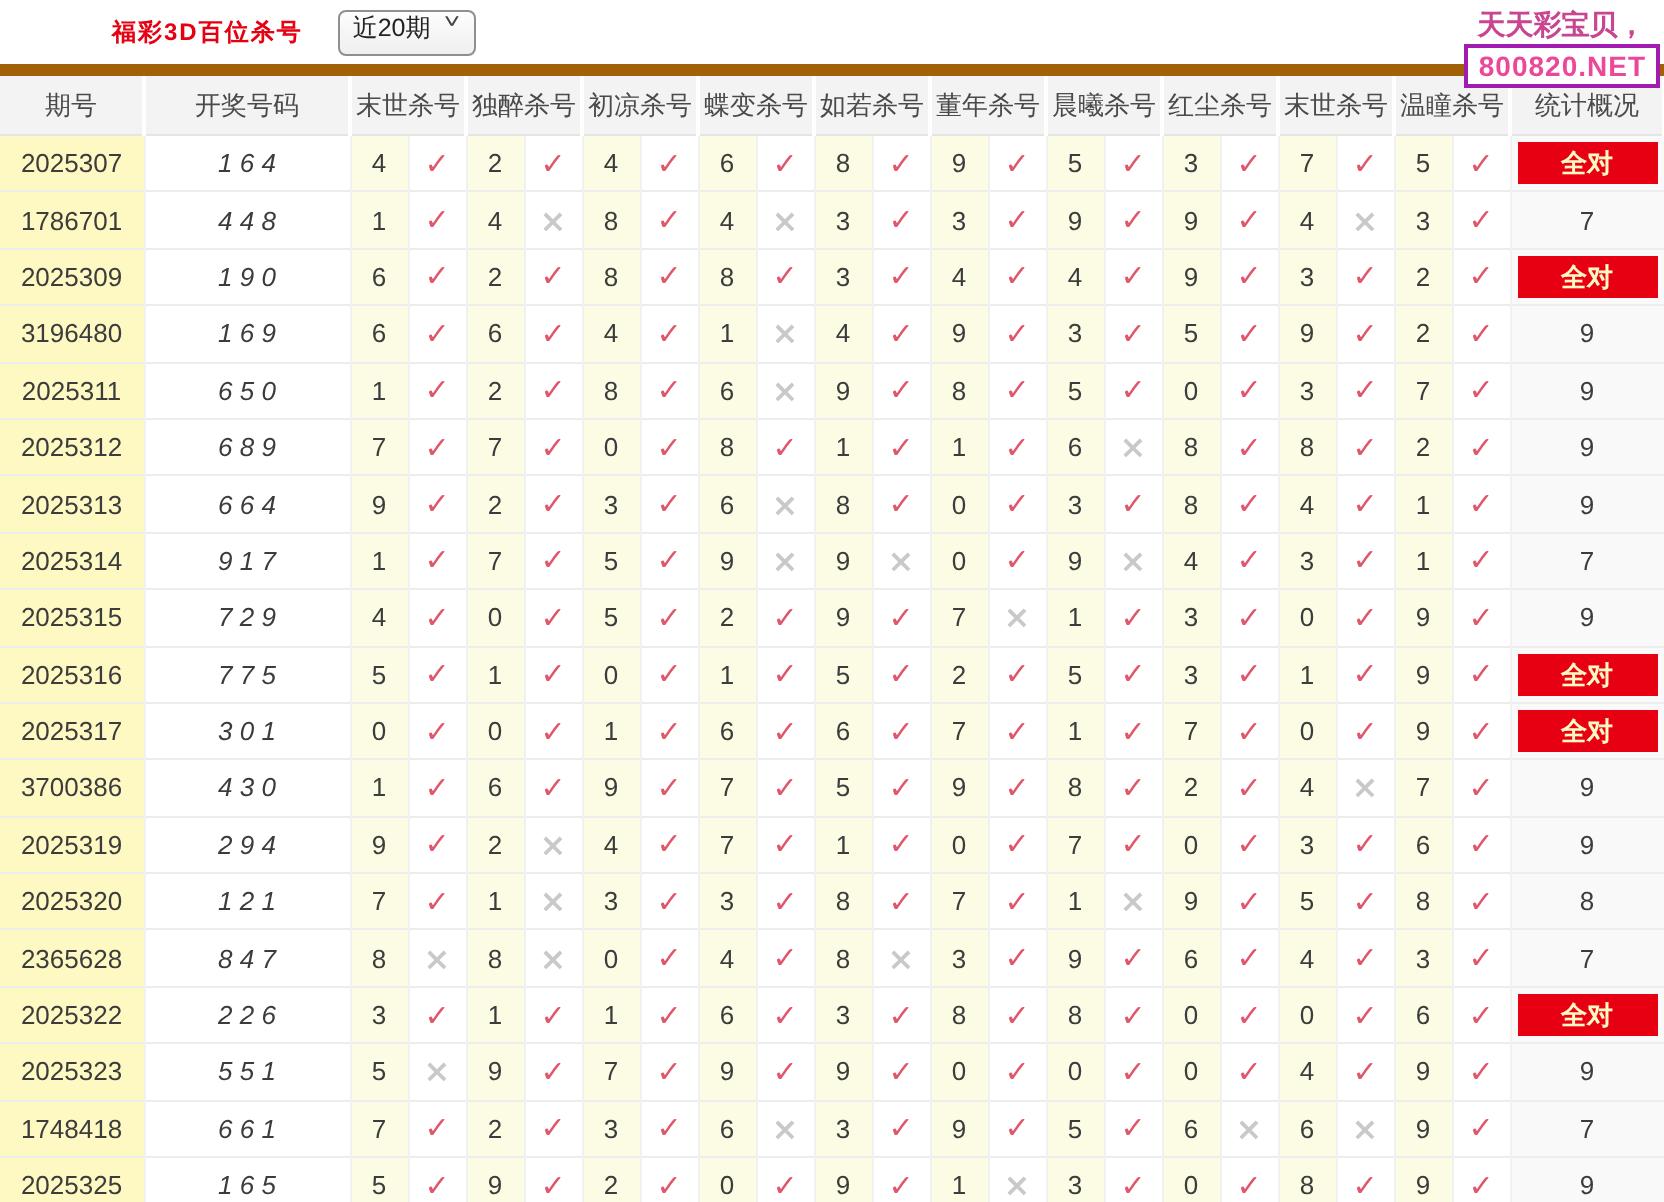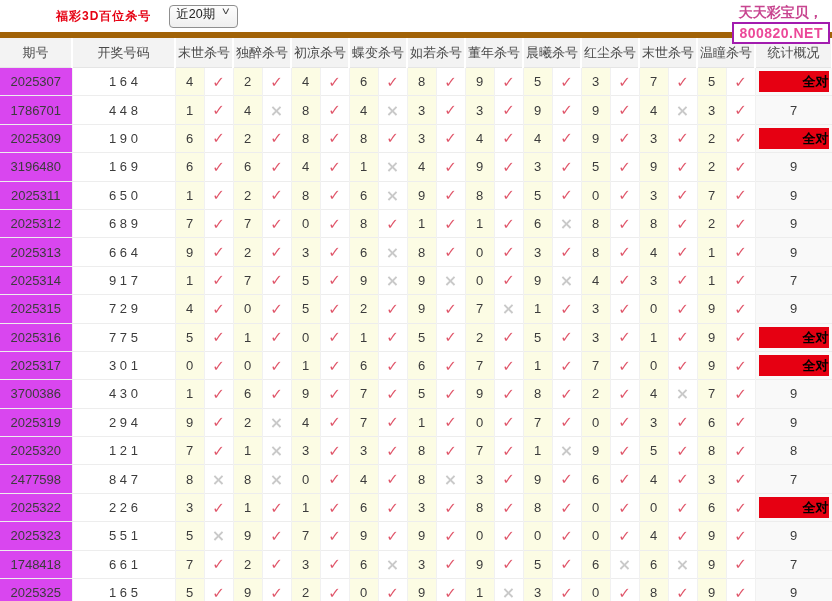--- a/index.html
+++ b/index.html
@@ -16,29 +16,29 @@
   .site-text{font-size:14px;color:#c84590;font-weight:bold;}
   .site-box{border:2px solid #a21caf;background:#fff;padding:1px 5px;margin-left:1px;
         font-size:14px;font-weight:bold;color:#ec4899;letter-spacing:.5px;}
   
   table{border-collapse:collapse;table-layout:fixed;width:832px;}
   th{background:#f3f3f3;border-right:2px solid #fff;border-bottom:1px solid #e5e5e5;
      border-top:6px solid #a16207;height:27px;font-weight:normal;font-size:13px;color:#4a4a4a;}
   td{text-align:center;vertical-align:middle;border-top:1px solid #ededed;
      border-right:1px solid #f1f1f1;font-size:13px;color:#3c3c3c;}
   .drow td{height:25.4px;}
-  .pcell{background:#d946ef;}
-  .ncell{background:#fff;}
+  .pcell{background:#fef9c3;}
+  .ncell{background:#fff;font-style:italic;}
   .digit{background:#fcfce4;}
   .mark{background:#fff;font-family:"DejaVu Sans",sans-serif;}
   .mark.c{color:#e0566a;font-weight:bold;font-size:15px;}
   .mark.x{color:#c9c9c9;font-weight:bold;font-size:16px;}
   .scell{background:#f9f9f9;padding:0;}
-  .scell .badge{display:block;margin:2px 3px;background:#e60012;color:#000000;
-        font-weight:bold;font-size:13px;line-height:21px;text-align:right;}
+  .scell .badge{display:block;margin:2px 3px;background:#e60012;color:#fef9c3;
+        font-weight:bold;font-size:13px;line-height:21px;}
 </style>
 </head>
 <body>
 
 <div class="page">
   <div class="topbar">
     <span class="title">福彩3D百位杀号</span>
     <div class="range-select">
       <span>近20期</span>
       <span class="chev">˅</span>
@@ -445,21 +445,21 @@
           <td class="mark x">×</td>
           <td class="digit">9</td>
           <td class="mark c">✓</td>
           <td class="digit">5</td>
           <td class="mark c">✓</td>
           <td class="digit">8</td>
           <td class="mark c">✓</td>
           <td class="scell">8</td>
         </tr>
         <tr class="drow">
-          <td class="pcell">2477598</td>
+          <td class="pcell">2365628</td>
           <td class="ncell">8 4 7</td>
           <td class="digit">8</td>
           <td class="mark x">×</td>
           <td class="digit">8</td>
           <td class="mark x">×</td>
           <td class="digit">0</td>
           <td class="mark c">✓</td>
           <td class="digit">4</td>
           <td class="mark c">✓</td>
           <td class="digit">8</td>

